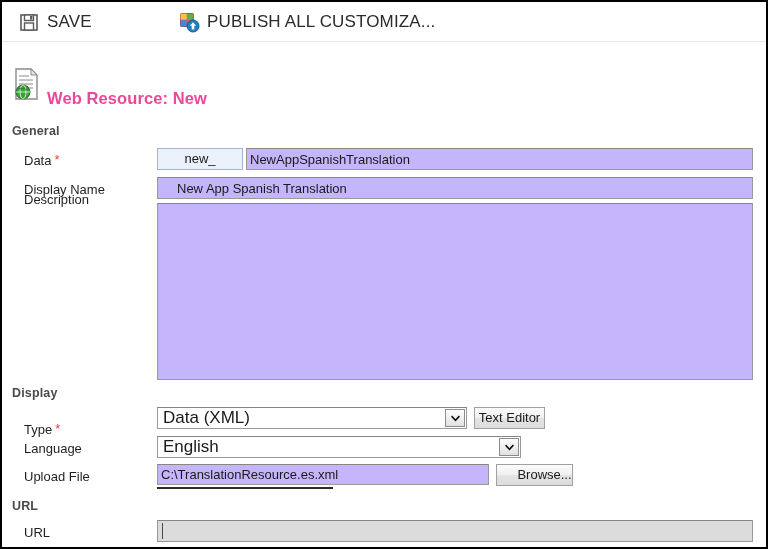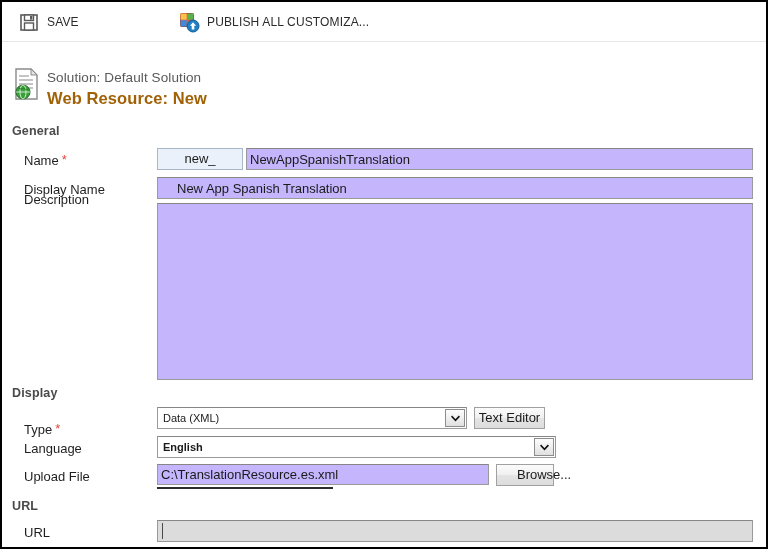--- a/index.html
+++ b/index.html
@@ -41,21 +41,21 @@
     height: 24px;
     display: flex;
     align-items: center;
     cursor: pointer;
     user-select: none;
     background: transparent;
     border: 0;
     padding: 0;
   }
   .cmd-label {
-    font-size: 12px;
+    font-size: 17px;
     color: #2b2b2b;
     letter-spacing: 0.15px;
     white-space: nowrap;
     font-family: "Liberation Sans", sans-serif;
   }
   .cmd-icon {
     width: 22px;
     height: 22px;
     margin-right: 7px;
     flex: none;
@@ -87,21 +87,21 @@
     font-size: 13.5px;
     color: #595959;
     letter-spacing: .1px;
   }
   #record-title {
     position: absolute;
     left: 45px;
     top: 47px;
     font-size: 16.5px;
     font-weight: bold;
-    color: #a16207;
+    color: #ec4899;
     letter-spacing: .1px;
   }
 
   
   #form {
     position: absolute;
     left: 0;
     top: 112px;
     width: 764px;
     bottom: 0;
@@ -167,21 +167,21 @@
     box-sizing: border-box;
     background: #ffffff;
     border: 1px solid #9a9a9a;
     border-top-color: #868686;
   }
   .selwrap .seltext {
     position: absolute;
     left: 5px;
     top: 0;
     line-height: 20px;
-    font-size: 11px;
+    font-size: 17px;
     color: #1a1a1a;
     white-space: nowrap;
   }
   .selarrow {
     position: absolute;
     top: 1px;
     right: 1px;
     width: 20px;
     bottom: 1px;
     background: linear-gradient(to bottom,#fdfdfd 0%, #eeeeee 55%, #e0e0e0 100%);
@@ -284,30 +284,29 @@
           <line x1="5" y1="20" x2="19" y2="20"></line>
           <line x1="5" y1="24" x2="14" y2="24"></line>
         </g>
         <circle cx="9" cy="24" r="7" fill="#3aa03a"></circle>
         <circle cx="9" cy="24" r="7" fill="none" stroke="#1f6b1f" stroke-width="1"></circle>
         <ellipse cx="9" cy="24" rx="3" ry="7" fill="none" stroke="#dff0df" stroke-width="0.9"></ellipse>
         <line x1="2" y1="24" x2="16" y2="24" stroke="#dff0df" stroke-width="0.9"></line>
         <path d="M4 20 q3 2 6 0 q2 3 5 1" fill="none" stroke="#2a7d2a" stroke-width="1"></path>
       </svg>
     </span>
-    <div id="solution-line">Solution: Default Solution</div>
     <div id="record-title">Web Resource: New</div>
   </div>
 
   <div id="form">
 
     <div class="section-header" style="top:10px;">General</div>
 
     <div class="field-label" style="top:39px;">
-      <span>Name</span><span class="req">*</span>
+      <span>Data</span><span class="req">*</span>
     </div>
     <div class="prefixbox" style="left:155px; top:34px; width:86px; height:22px;">new_</div>
     <input class="txtbox" style="left: 244px; top: 34px; width: 507px; height: 22px;" type="text" value="NewAppSpanishTranslation">
 
     <div class="field-label" style="top:68px;">Display Name</div>
     <input class="txtbox" style="left: 155px; top: 63px; width: 596px; height: 22px; padding-left: 19px;" type="text" value="New App Spanish Translation">
 
     <div class="field-label" style="top:78px;">Description</div>
     <textarea class="txtbox" style="left: 155px; top: 89px; width: 596px; height: 177px;"></textarea>
 
@@ -320,33 +319,33 @@
       <span class="seltext">Data (XML)</span>
       <span class="selarrow">
         <svg class="chev" viewBox="0 0 10 10">
             <path d="M1.3 3 L5 7 L8.7 3" fill="none" stroke="#111111" stroke-width="1.8" stroke-linecap="square"></path>
           </svg>
       </span>
     </div>
     <div class="pushbtn" style="left:472px; top:293px; width:71px; height:22px;">Text Editor</div>
 
     <div class="field-label" style="top:327px;">Language</div>
-    <div class="selwrap" style="left:155px; top:322px; width:399px; height:22px;font-weight:bold;">
+    <div class="selwrap" style="left:155px; top:322px; width:364px; height:22px;">
       <span class="seltext">English</span>
       <span class="selarrow">
         <svg class="chev" viewBox="0 0 10 10">
             <path d="M1.3 3 L5 7 L8.7 3" fill="none" stroke="#111111" stroke-width="1.8" stroke-linecap="square"></path>
           </svg>
       </span>
     </div>
 
     <div class="field-label" style="top:355px;">Upload File</div>
     <input class="txtbox" style="left: 155px; top: 350px; width: 332px; height: 21px;" type="text" value="C:\TranslationResource.es.xml">
     <div id="upload-underline" style="left:155px; top:373px; width:176px;"></div>
-    <div class="pushbtn" style="left:494px; top:350px; width:58px; height:22px;padding-left:20px;">Browse...</div>
+    <div class="pushbtn" style="left:494px; top:350px; width:77px; height:22px;padding-left:20px;">Browse...</div>
 
     <div class="section-header" style="top:385px;">URL</div>
 
     <div class="field-label" style="top:411px;">URL</div>
     <div class="disabledbox" style="left:155px; top:406px; width:596px; height:22px;">
       <span></span>
     </div>
     <div id="url-caret" style="left:160px; top:409px; height:16px;"></div>
 
   </div>

